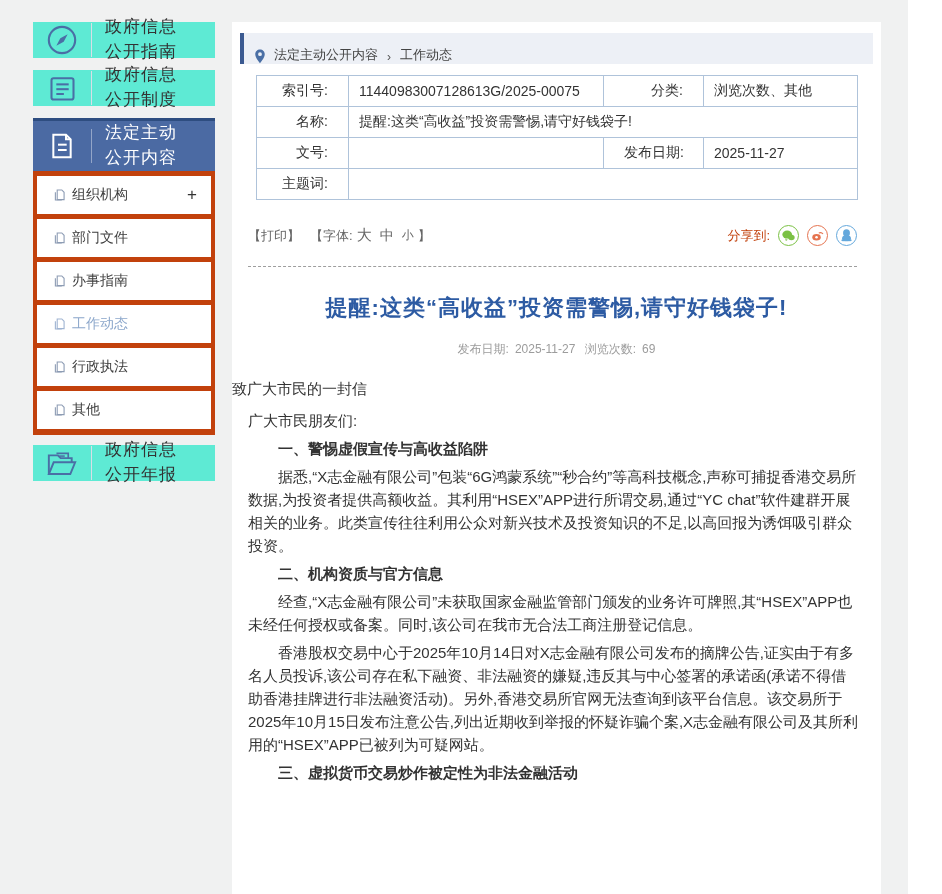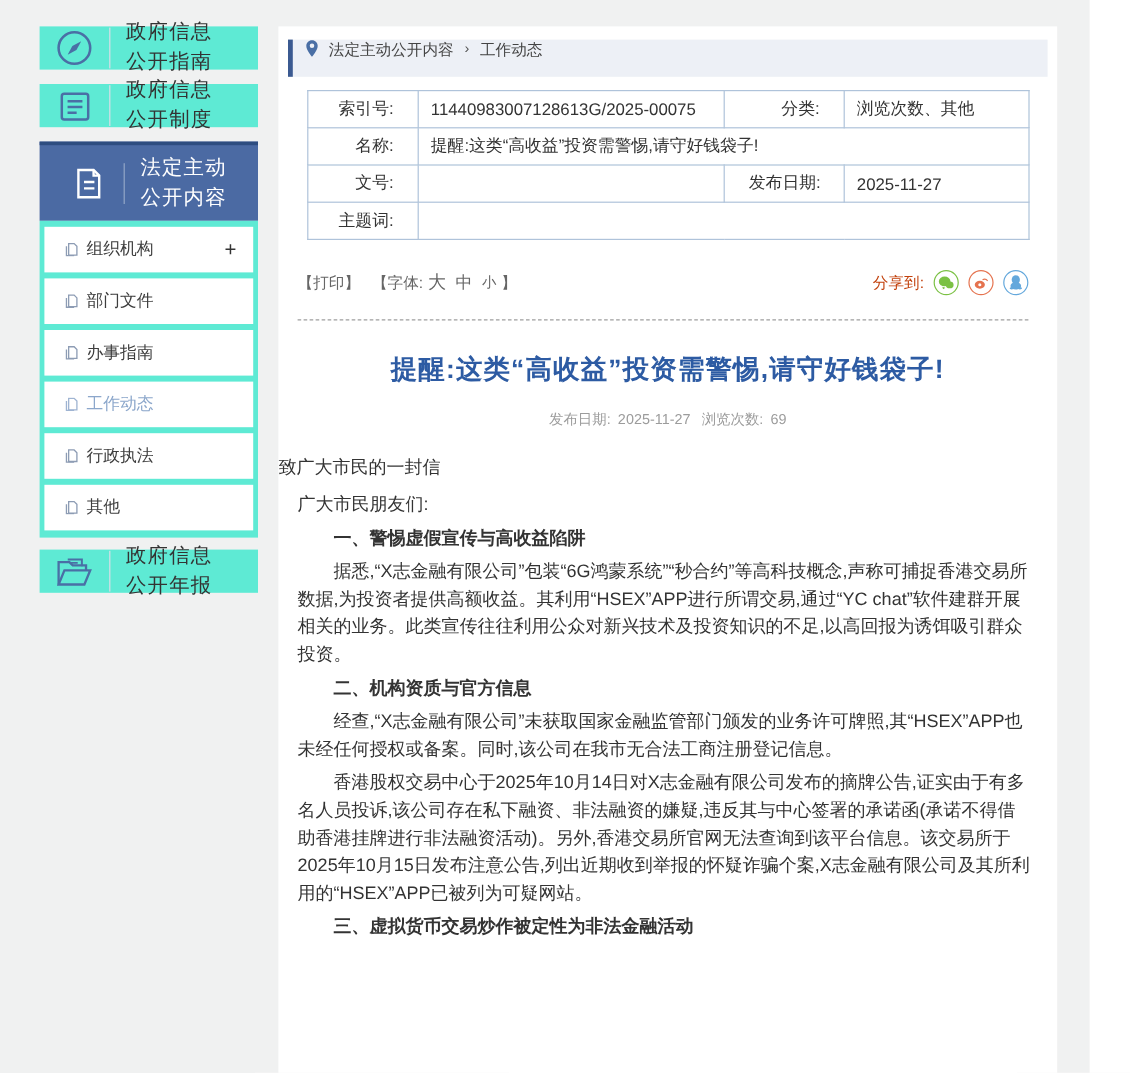--- a/index.html
+++ b/index.html
@@ -15,44 +15,44 @@
 
   
   .sidebar { position:absolute; left:33px; top:22px; width:182px; }
   .side-card {
     background:#5eead4; height:36px; margin-bottom:12px;
     display:flex; align-items:center; cursor:pointer;
   }
   .side-card .icon-box { width:58px; display:flex; justify-content:center; align-items:center; }
   .side-card .v-div { width:1px; height:34px; background:#d9dee6; }
   .side-card .lbl { padding-left:13px; font-size:17px; line-height:1.45; color:#333; letter-spacing:1px; }
-  .side-card.active { background:#4b6aa3; border-top:3px solid #2e4d80; height:66px; margin-bottom:0;padding-left:12px; }
+  .side-card.active { background:#4b6aa3; border-top:3px solid #2e4d80; height:53px; margin-bottom:0; }
   .side-card.active .lbl { color:#fff; }
   .side-card.active .v-div { background:rgba(255,255,255,.4); }
 
-  .submenu { background:#5eead4; padding:5px 4px 6px; margin-bottom:10px; }
+  .submenu { background:#c2410c; padding:5px 4px 6px; margin-bottom:10px; }
   .submenu-item {
     background:#fff; height:38px; margin-top:5px;
     display:flex; align-items:center; padding:0 14px 0 17px;
     font-size:14px; color:#3d3d3d; cursor:pointer;
   }
   .submenu-item:first-child { margin-top:0; }
   .submenu-item .pg-icon { margin-right:7px; display:flex; }
   .submenu-item .expand { margin-left:auto; font-size:17px; color:#333; }
   .submenu-item.current { color:#8ca7cb; }
 
   
   .main-panel {
     position:absolute; left:232px; top:22px; width:649px; height:872px;
     background:#fff; overflow:hidden;
   }
 
   .breadcrumb {
     margin:11px 8px 0; height:31px; background:#edf0f6;
-    display:flex; align-items:flex-start; font-size:13px; color:#444;
+    display:flex; align-items:flex-end; font-size:13px; color:#444;
   }
   .breadcrumb .bar { width:4px; height:31px; background:#3b5a91; margin-right:10px; }
   .breadcrumb .pin { display:flex; margin-right:8px; }
   .breadcrumb .sep { margin:0 9px; color:#555; font-size:12px; }
   .breadcrumb a { color:#444; text-decoration:none; cursor:pointer; }
 
   table.meta {
     margin:11px 24px 0; width:601px;
     border-collapse:collapse; table-layout:fixed;
     font-size:14px; color:#333;

